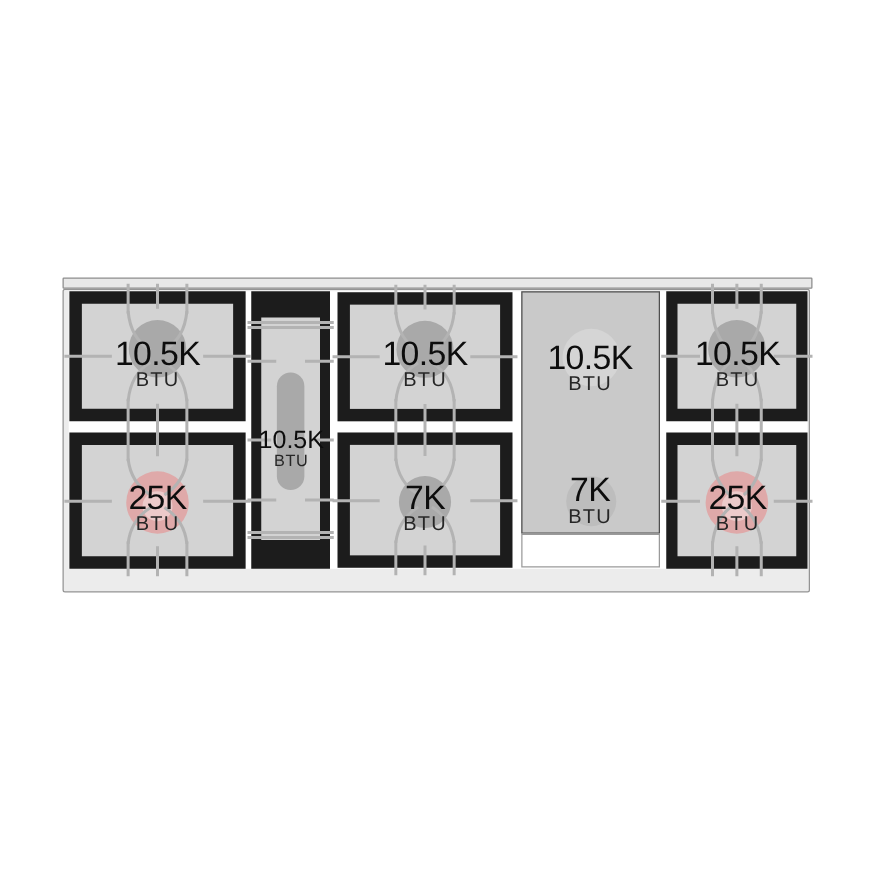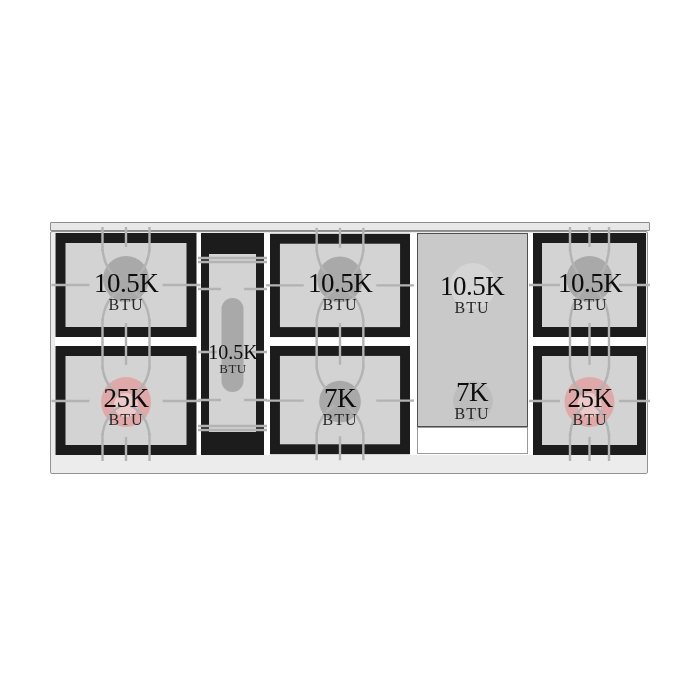--- a/index.html
+++ b/index.html
@@ -20,21 +20,21 @@
   #sec-griddle{left:367px;width:111px;}
   #sec-right{left:483px;width:113px;}
   .lines path{stroke:#b3b3b3;stroke-width:2.4;fill:none;}
   .griddle{position:absolute;left:0;top:0;width:111px;height:194px;background:#c9c9c9;
            border:1px solid #4f4f4f;box-sizing:border-box;}
   .griddle .spot{position:absolute;border-radius:50%;}
   .spot-top{left:32px;top:29px;width:46px;height:46px;background:#d5d5d5;}
   .spot-bottom{left:35px;top:147px;width:40px;height:40px;background:#bdbdbd;}
   .drip-tray{position:absolute;left:0;top:194px;width:111px;height:27px;background:#ffffff;
            border:1px solid #9a9a9a;box-sizing:border-box;}
-  .lbl{position:absolute;width:120px;text-align:center;z-index:5;font-family:Liberation Serif, serif;}
+  .lbl{position:absolute;width:120px;text-align:center;z-index:5;}
   .lbl-sm{width:80px;}
   .val{font-size:27px;line-height:26px;color:#0d0d0d;letter-spacing:-0.5px;}
   .unit{font-size:16px;line-height:17px;color:#262626;letter-spacing:1px;}
   .val-sm{font-size:20px;line-height:20px;color:#0d0d0d;}
   .unit-sm{font-size:13px;line-height:14px;color:#262626;letter-spacing:0.5px;}
 </style>
 </head>
 <body>
 
 <div class="stage">

